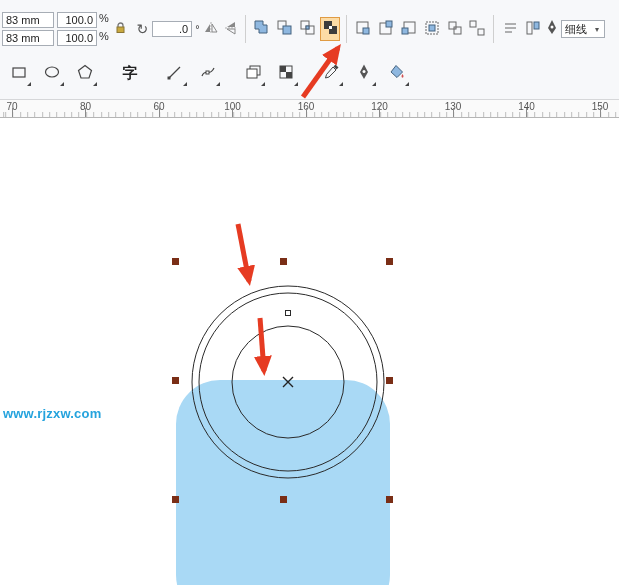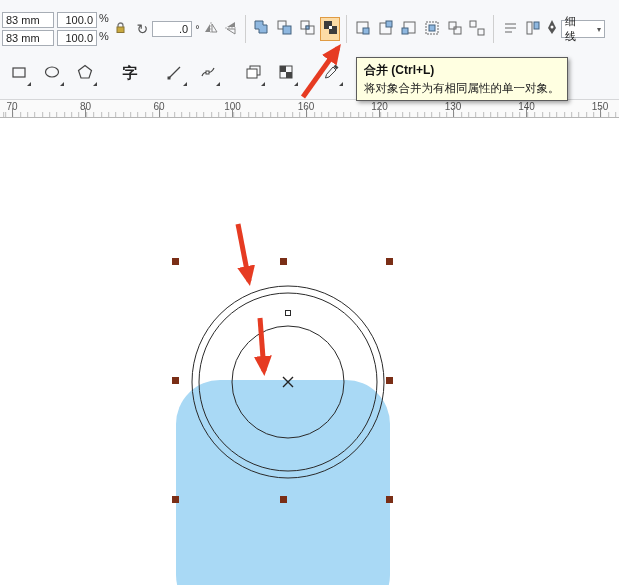--- a/index.html
+++ b/index.html
@@ -13,21 +13,21 @@
   .fld{height:16px;border:1px solid #a7adb5;background:#fff;font:11px "Liberation Sans",sans-serif;padding:0 3px;color:#222}
   .w52{width:52px}
   .w40{width:40px;text-align:right}
   .pct,.deg{font-size:11px;color:#333}
   .tbtn{width:24px;height:24px;border:1px solid transparent;background:transparent;display:flex;align-items:center;justify-content:center;padding:0}
   .tbtn.narrow{width:20px}
   .tbtn.highlight{background:#fcdca6;border-color:#e09b43}
   .sep{width:1px;height:28px;background:#cfcfcf;margin:0 3px}
   .roticon{font-size:14px;color:#555;margin:0 1px 0 5px}
   .rightside{margin-left:auto;display:flex;align-items:center;gap:3px}
-  .combo{display:flex;align-items:center;gap:16px;border:1px solid #a7adb5;background:#fff;height:18px;padding:0 3px;font-size:11px;color:#222;min-width:44px}
+  .combo{display:flex;align-items:center;gap:8px;border:1px solid #a7adb5;background:#fff;height:18px;padding:0 3px;font-size:11px;color:#222;min-width:44px}
   .caret{font-size:8px;color:#555}
 
   
   .clip{position:absolute;top:0;height:7px;width:16px;border:1px solid #9b9b9b;border-top:none;background:#e8e8e8}
 
   
   .toolbox{position:absolute;left:0;top:48px;width:619px;height:52px;background:#f7f8fa;display:flex;align-items:center;padding:0 5px;gap:5px;border-bottom:1px solid #d6d7d9}
   .tool{width:28px;height:28px;border:none;background:transparent;display:flex;align-items:center;justify-content:center;position:relative;padding:0}
   .tool.flyout::after{content:"";position:absolute;right:2px;bottom:2px;border-left:4px solid transparent;border-bottom:4px solid #444}
   .tool .zi{font-size:15px;font-weight:bold;color:#222}
@@ -332,30 +332,27 @@
     <div class="handle h-tl"></div>
     <div class="handle h-tm"></div>
     <div class="handle h-tr"></div>
     <div class="handle h-ml"></div>
     <div class="handle h-mr"></div>
     <div class="handle h-bl"></div>
     <div class="handle h-bm"></div>
     <div class="handle h-br"></div>
   </div>
 
+  <div class="watermark">www.rjzxw.com</div>
 
   <svg class="overlay" style="z-index:25" viewBox="0 0 619 585">
     <defs>
       <marker id="ah" markerWidth="4" markerHeight="3.6" refX="3" refY="1.8" orient="auto">
         <path d="M0 0 L4 1.8 L0 3.6 Z" fill="#e63b22"></path>
       </marker>
     </defs>
     <line x1="303" y1="97" x2="338" y2="48" stroke="#e63b22" stroke-width="5" marker-end="url(#ah)"></line>
     <line x1="238" y1="224" x2="249" y2="281" stroke="#e63b22" stroke-width="5" marker-end="url(#ah)"></line>
     <line x1="260" y1="318" x2="264" y2="371" stroke="#e63b22" stroke-width="5" marker-end="url(#ah)"></line>
   </svg>
 
-  <div class="tooltipbox">
-    <div class="tt-title">合并 (Ctrl+L)</div>
-    <div class="tt-body">将对象合并为有相同属性的单一对象。</div>
-  </div>
 
 </div>
 
 </body></html>

